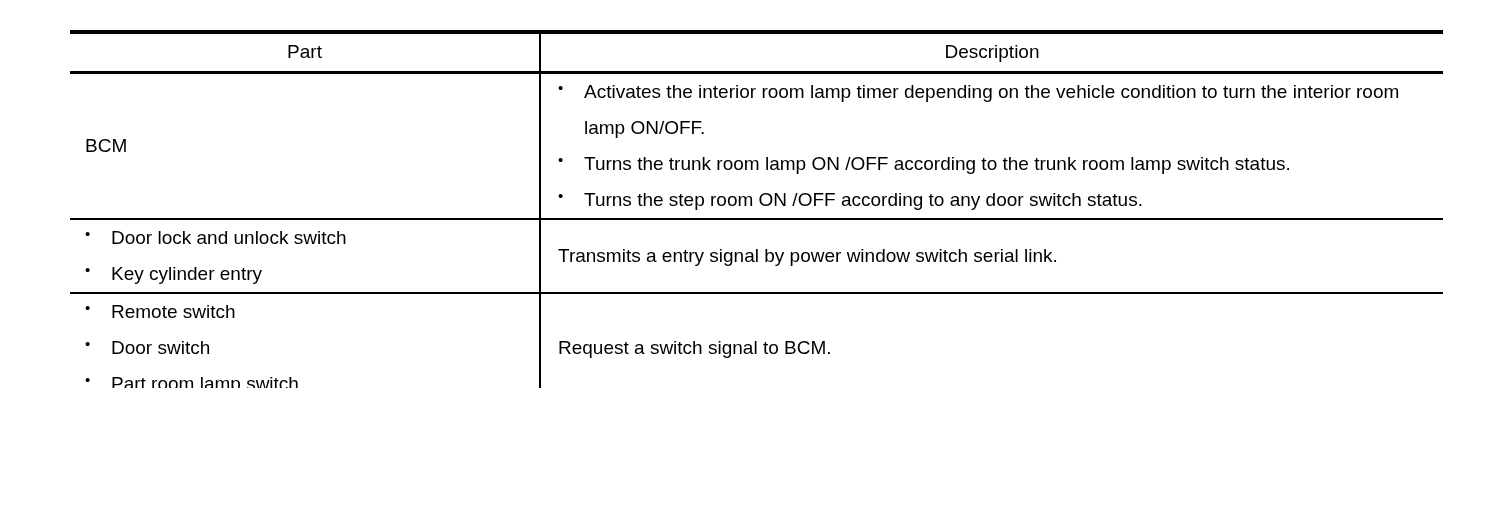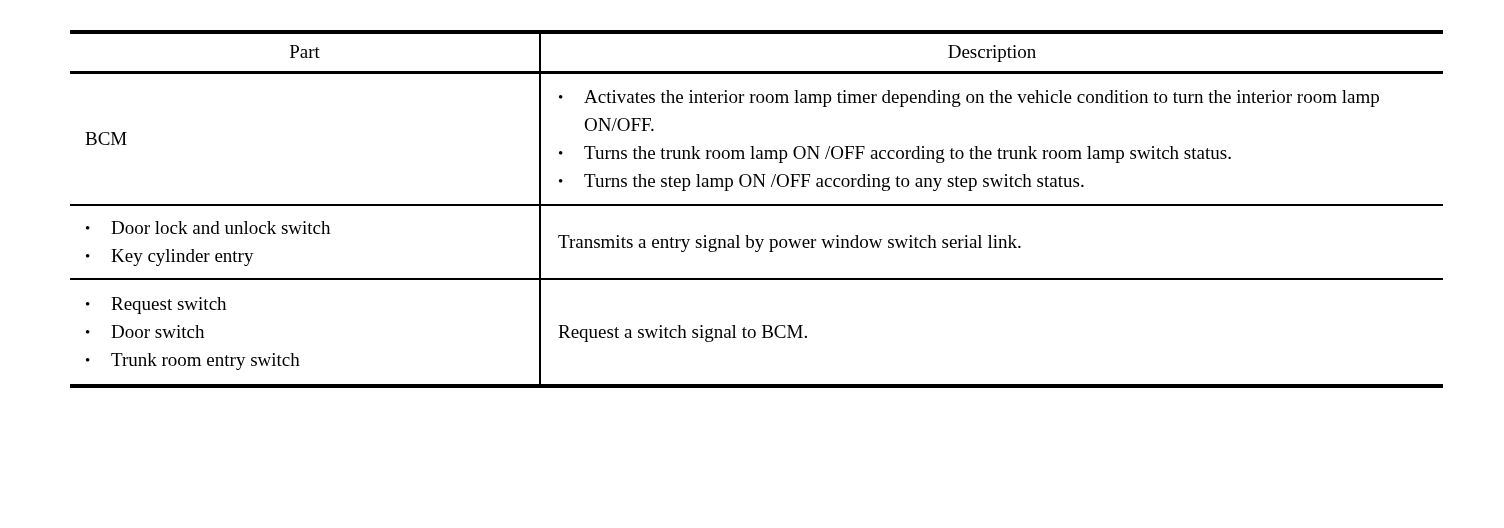--- a/index.html
+++ b/index.html
@@ -11,21 +11,20 @@
     font-family: "Liberation Sans", "DejaVu Sans", sans-serif;
     color: #000000;
     -webkit-font-smoothing: none;
   }
   .page {
     position: relative;
     width: 1504px;
     height: 388px;
     background: #ffffff;
     overflow: hidden;
-    font-family: Liberation Serif, serif;
   }
   table.spec {
     position: absolute;
     left: 70px;
     top: 30px;
     width: 1373px;
     border-collapse: collapse;
     table-layout: fixed;
     border-top: 4px solid #000000;
     border-bottom: 4px solid #000000;
@@ -66,21 +65,21 @@
     align-items: flex-start;
   }
   .li .bullet {
     flex: 0 0 26px;
     text-align: left;
     font-size: 15px;
     line-height: 28px;
   }
   .li .li-text {
     flex: 1 1 auto;
-    line-height: 28px;
+    line-height: 36px;
   }
   .plain {
     line-height: 24px;
   }
 </style>
 </head>
 <body>
 
 <div class="page">
   <table class="spec">
@@ -103,21 +102,21 @@
           <div class="li">
             <span class="bullet">•</span>
             <span class="li-text">Activates the interior room lamp timer depending on the vehicle condition to turn the interior room lamp ON/OFF.</span>
           </div>
           <div class="li">
             <span class="bullet">•</span>
             <span class="li-text">Turns the trunk room lamp ON /OFF according to the trunk room lamp switch status.</span>
           </div>
           <div class="li">
             <span class="bullet">•</span>
-            <span class="li-text">Turns the step lamp ON /OFF according to any step switch status.</span>
+            <span class="li-text">Turns the step room ON /OFF according to any door switch status.</span>
           </div>
         </td>
       </tr>
 
 
       <tr class="row-doorkey">
         <td class="part-cell">
           <div class="li">
             <span class="bullet">•</span>
             <span class="li-text">Door lock and unlock switch</span>
@@ -129,29 +128,29 @@
         </td>
         <td class="desc-cell">
           <div class="plain">Transmits a entry signal by power window switch serial link.</div>
         </td>
       </tr>
 
       <tr class="row-request">
         <td class="part-cell">
           <div class="li">
             <span class="bullet">•</span>
-            <span class="li-text">Request switch</span>
+            <span class="li-text">Remote switch</span>
           </div>
           <div class="li">
             <span class="bullet">•</span>
             <span class="li-text">Door switch</span>
           </div>
           <div class="li">
             <span class="bullet">•</span>
-            <span class="li-text">Trunk room entry switch</span>
+            <span class="li-text">Part room lamp switch</span>
           </div>
         </td>
         <td class="desc-cell">
           <div class="plain">Request a switch signal to BCM.</div>
         </td>
       </tr>
     </tbody>
   </table>
 </div>
 

